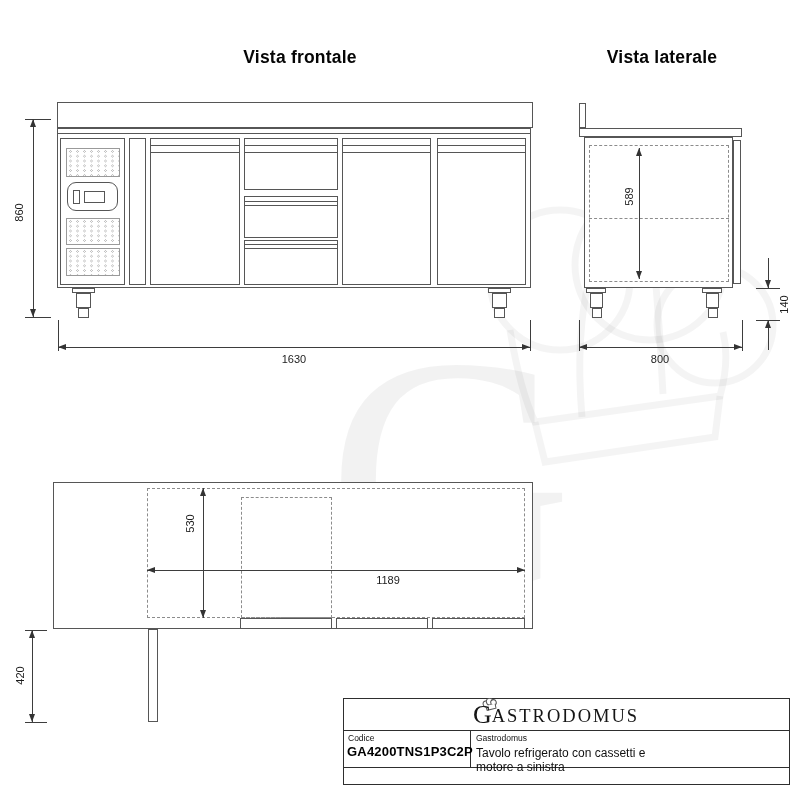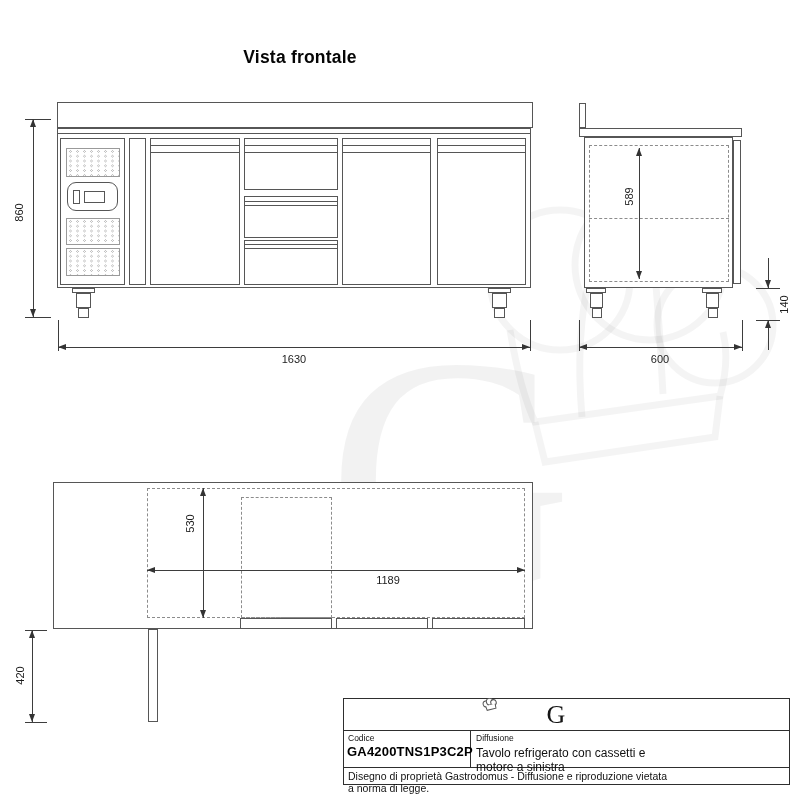--- a/index.html
+++ b/index.html
@@ -107,20 +107,21 @@
 
     <div class="vl dimc" style="left:58px;top:320px;height:31px"></div>
     <div class="vl dimc" style="left:530px;top:320px;height:31px"></div>
     <div class="hl dimc" style="left:58px;top:347px;width:472px"></div>
     <div class="arr aL" style="left:58px;top:344px"></div>
     <div class="arr aR" style="left:522px;top:344px"></div>
     <div class="lbl hlbl" style="left:264px;top:353px">1630</div>
   </div>
 
   <div class="layer">
+    <div class="title" style="left:567px;top:47px">Vista laterale</div>
 
     <div class="rect" style="left:579px;top:103px;width:7px;height:25px"></div>
     <div class="rect" style="left:579px;top:128px;width:163px;height:9px"></div>
     <div class="rect" style="left:584px;top:137px;width:149px;height:151px"></div>
     <div class="rect" style="left:733px;top:140px;width:8px;height:144px"></div>
     <div class="dsh" style="left:589px;top:145px;width:140px;height:137px"></div>
     <div class="dhl" style="left:589px;top:218px;width:140px"></div>
 
     <div class="vl dimc" style="left:639px;top:148px;height:131px"></div>
     <div class="arr aU" style="left:636px;top:148px"></div>
@@ -132,21 +133,21 @@
     <div class="rect" style="left:592px;top:308px;width:10px;height:10px"></div>
     <div class="rect" style="left:702px;top:288px;width:20px;height:5px"></div>
     <div class="rect" style="left:706px;top:293px;width:13px;height:15px"></div>
     <div class="rect" style="left:708px;top:308px;width:10px;height:10px"></div>
 
     <div class="vl dimc" style="left:579px;top:320px;height:31px"></div>
     <div class="vl dimc" style="left:742px;top:320px;height:31px"></div>
     <div class="hl dimc" style="left:579px;top:347px;width:163px"></div>
     <div class="arr aL" style="left:579px;top:344px"></div>
     <div class="arr aR" style="left:734px;top:344px"></div>
-    <div class="lbl hlbl" style="left:630px;top:353px">600</div>
+    <div class="lbl hlbl" style="left:630px;top:353px">800</div>
 
     <div class="hl dimc" style="left:756px;top:288px;width:24px"></div>
     <div class="hl dimc" style="left:756px;top:320px;width:24px"></div>
     <div class="vl dimc" style="left:768px;top:258px;height:30px"></div>
     <div class="vl dimc" style="left:768px;top:320px;height:30px"></div>
     <div class="arr aD" style="left:765px;top:280px"></div>
     <div class="arr aU" style="left:765px;top:320px"></div>
     <div class="lbl vlbl" style="left:764px;top:298px">140</div>
   </div>
 
@@ -187,22 +188,22 @@
     <svg class="absx" style="left:481px;top:698px" width="18" height="15" viewBox="0 0 18 15">
       <g fill="#fff" stroke="#555" stroke-width="1" transform="rotate(-14 9 7)">
         <circle cx="5.5" cy="5" r="3"></circle>
         <circle cx="9.5" cy="3.6" r="3.3"></circle>
         <circle cx="13" cy="5.4" r="2.8"></circle>
         <path d="M4.5,7 L5,11.5 L14,11.5 L14.3,7"></path>
       </g>
     </svg>
     <div class="absx logo-wrap" style="left:431px;top:700px;width:250px;height:27px">
       <span class="logo-initial">G</span>
+        <span class="logo-rest">ASTRODOMUS</span>
     </div>
 
     <div class="absx tbl" style="left:348px;top:733px">Codice</div>
     <div class="absx tbcode" style="left:347px;top:744px">GA4200TNS1P3C2P</div>
-    <div class="absx tbl" style="left:476px;top:733px">Diffusione</div>
+    <div class="absx tbl" style="left:476px;top:733px">Gastrodomus</div>
     <div class="absx tbdesc" style="left:476px;top:746px">Tavolo refrigerato con cassetti e motore a sinistra</div>
-    <div class="absx tbfoot" style="left:348px;top:770px">Disegno di proprietà Gastrodomus - Diffusione e riproduzione vietata a norma di legge.</div>
   </div>
 
 </div>
 
 </body></html>

